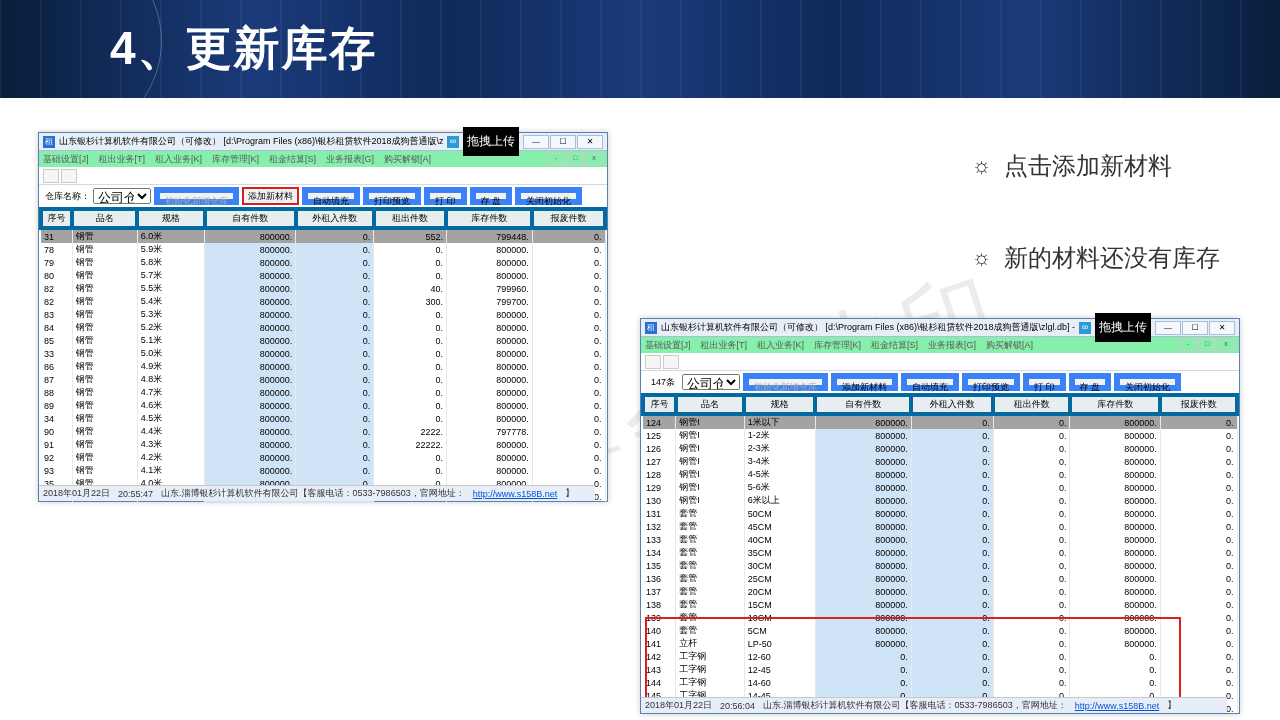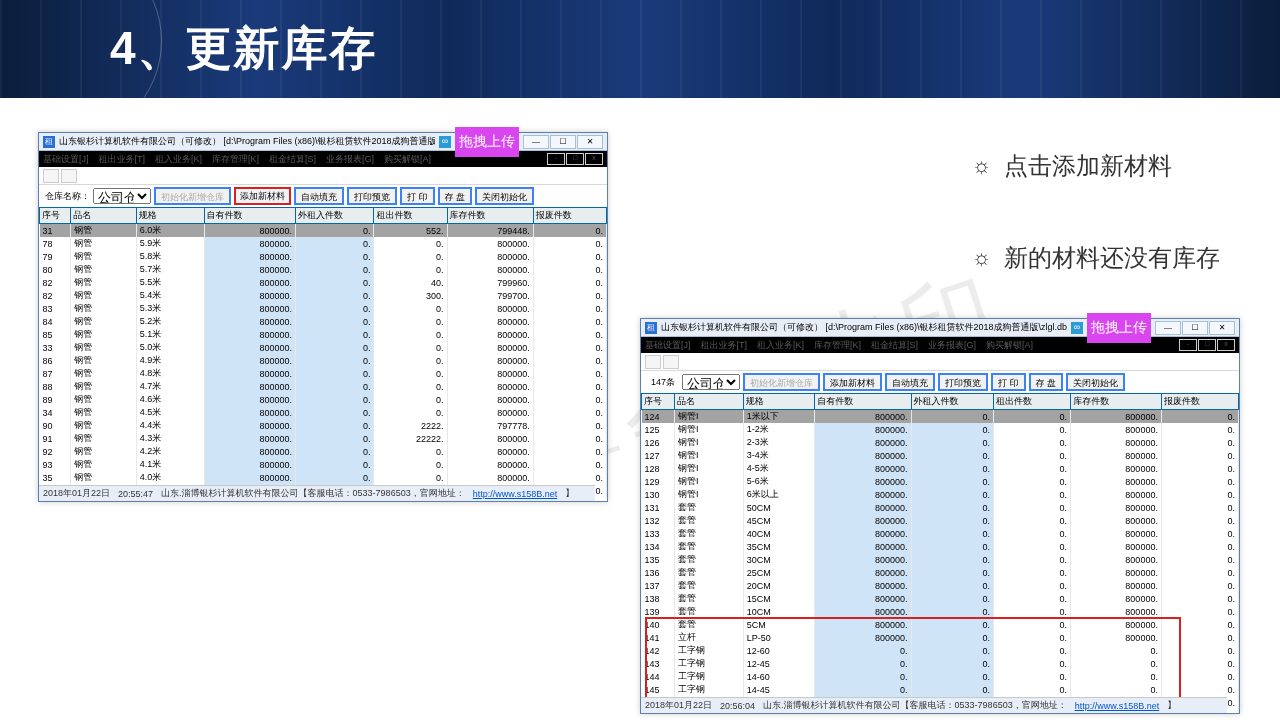--- a/index.html
+++ b/index.html
@@ -22,41 +22,41 @@
 
 .window { position: absolute; border: 1px solid #5b7fb0; background: #fff; font-size: 10px; color: #000; box-shadow: 0 0 6px rgba(0,0,0,.2); }
 .win1 { left: 38px; top: 132px; width: 570px; height: 370px; }
 .win2 { left: 640px; top: 318px; width: 600px; height: 396px; }
 
 .titlebar { height: 18px; background: #e8eef8; border-bottom: 1px solid #a8bfd8; display: flex; align-items: center; padding: 0 4px; gap: 4px; }
 .titlebar .ticon { width: 12px; height: 12px; background: #2a6fd4; font-size: 8px; color:#fff; text-align:center; line-height:12px; }
 .titlebar .ttext { flex: 1; white-space: nowrap; overflow: hidden; font-size: 9px; }
 .titlebar .wbtns { display: flex; gap: 1px; }
 .titlebar .wbtn { width: 26px; height: 14px; border: 1px solid #a8bfd8; background: #f4f8fe; font-size: 8px; text-align: center; line-height: 12px; }
-.titlebar .tag { background: #d946ef; color: #fff; font-size: 14px; padding: 6px 4px; display: flex; align-items: center; gap: 2px; }
+.titlebar .tag { background: #000000; color: #fff; font-size: 12px; padding: 6px 4px; display: flex; align-items: center; gap: 2px; }
 .titlebar .inf { width: 12px; height: 12px; background: #2a9bd4; color: #fff; text-align: center; font-size: 9px; }
 
-.menubar { height: 16px; background: #000000; display: flex; padding: 0 4px; gap: 10px; font-size: 9px; color: #5a5a5a; align-items: center; }
+.menubar { height: 16px; background: #86efac; display: flex; padding: 0 4px; gap: 10px; font-size: 9px; color: #5a5a5a; align-items: center; }
 .menubar .close { margin-left: auto; display:flex; gap:1px; }
 .menubar .mbtn { width:18px; height:12px; border:1px solid #ccc; font-size:7px; text-align:center; }
 
 .toolbar2 { height: 18px; display: flex; align-items: center; padding: 0 4px; gap: 2px; border-bottom: 1px solid #d8d8d8; }
 .toolbar2 .tb { width: 16px; height: 14px; background: #f5f5f5; border: 1px solid #ccc; }
 
 .controls { height: 22px; display: flex; align-items: center; padding: 0 6px; gap: 3px; font-size: 9px; }
 .controls .lbl { }
 .controls select { font-size: 13px; height: 16px; width: 58px; }
-.controls .btn { border: 2px solid #3b82f6; background: #f2f2f2; padding: 1px 5px; font-size: 9px; height: 18px; line-height: 14px; }
+.controls .btn { border: 6px solid #3b82f6; background: #f2f2f2; padding: 1px 5px; font-size: 9px; height: 18px; line-height: 14px; }
 .controls .btn.disabled { color: #aaa; }
 .controls .btn.hl { border: 2px solid #d82020; padding: 0 4px; }
 .controls .count { padding: 0 4px; }
 
 .grid { overflow: auto; }
 .grid table { width: 100%; border-collapse: collapse; font-size: 9px; table-layout: fixed; }
-.grid th { background: #e8eef0; border: 1px solid #0369a1; padding: 1px 2px; font-weight: normal; text-align: left; height: 14px; }
+.grid th { background: #e8eef0; border: 4px solid #0369a1; padding: 1px 2px; font-weight: normal; text-align: center; height: 14px; }
 .grid td { border-right: 1px solid #e8e8e8; padding: 0 3px; height: 13px; white-space: nowrap; overflow: hidden; }
 .grid tr.sel td { background: #a3a3a3; }
 .grid td.r { text-align: right; }
 .grid td.blue { background: #cfe4f7; text-align: right; }
 .grid .c0 { width: 24px; }
 .grid .c1 { width: 50px; }
 .grid .c2 { width: 52px; }
 .grid .c3 { width: 70px; }
 .grid .c4 { width: 60px; }
 .grid .c5 { width: 56px; }

